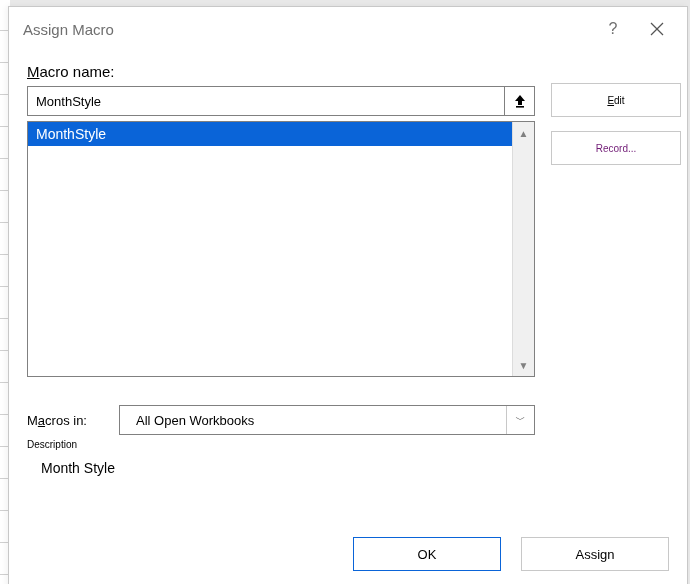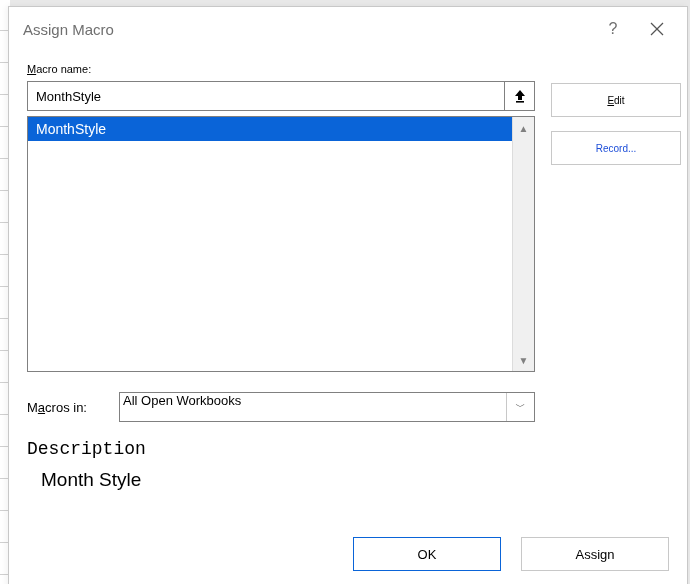--- a/index.html
+++ b/index.html
@@ -57,21 +57,21 @@
     }
     .titlebar-close svg { width: 14px; height: 14px; }
     .main-area {
       position: absolute;
       left: 18px;
       top: 56px;
       right: 18px;
       bottom: 18px;
     }
     .label {
-      font-size: 11px;
+      font-size: 15px;
       color: #000;
       margin-bottom: 6px;
     }
     .label .ul { text-decoration: underline; }
     .name-row {
       display: flex;
       align-items: stretch;
       height: 30px;
     }
     .name-input {
@@ -149,66 +149,65 @@
       border: 1px solid #c8c8c8;
       background: #fff;
       font-family: inherit;
       font-size: 10px;
       cursor: pointer;
       display: flex;
       align-items: center;
       justify-content: center;
     }
     .btn + .btn { margin-top: 14px; }
-    .btn.disabled { color: #1d4ed8; cursor: default; }
+    .btn.disabled { color: #701a75; cursor: default; }
     .btn .ul { text-decoration: underline; }
     .macros-in-row {
-      margin-top: 20px;
+      margin-top: 28px;
       display: flex;
       align-items: center;
     }
     .macros-in-label {
       width: 92px;
       font-size: 13px;
     }
     .macros-in-label .ul { text-decoration: underline; }
     .combo {
       flex: 1;
       height: 30px;
       border: 1px solid #808080;
       display: flex;
-      align-items: flex-start;
-      padding-left: 3px;
+      align-items: center;
+      padding-left: 16px;
       position: relative;
       background: #fff;
       font-size: 13px;
       cursor: pointer;
     }
     .combo-arrow {
       position: absolute;
       right: 0;
       top: 0;
       bottom: 0;
       width: 28px;
       border-left: 1px solid #c8c8c8;
       display: flex;
       align-items: center;
       justify-content: center;
       font-size: 10px;
       color: #555;
     }
     .desc-label {
-      margin-top: 17px;
-      font-size: 18px;
-      font-family: Liberation Mono, monospace;
+      margin-top: 4px;
+      font-size: 10px;
     }
     .desc-text {
       margin-top: 10px;
       margin-left: 14px;
-      font-size: 19px;
+      font-size: 14px;
     }
     .footer-buttons {
       position: absolute;
       right: 18px;
       bottom: 18px;
       display: flex;
       gap: 20px;
     }
     .footer-btn {
       width: 148px;

